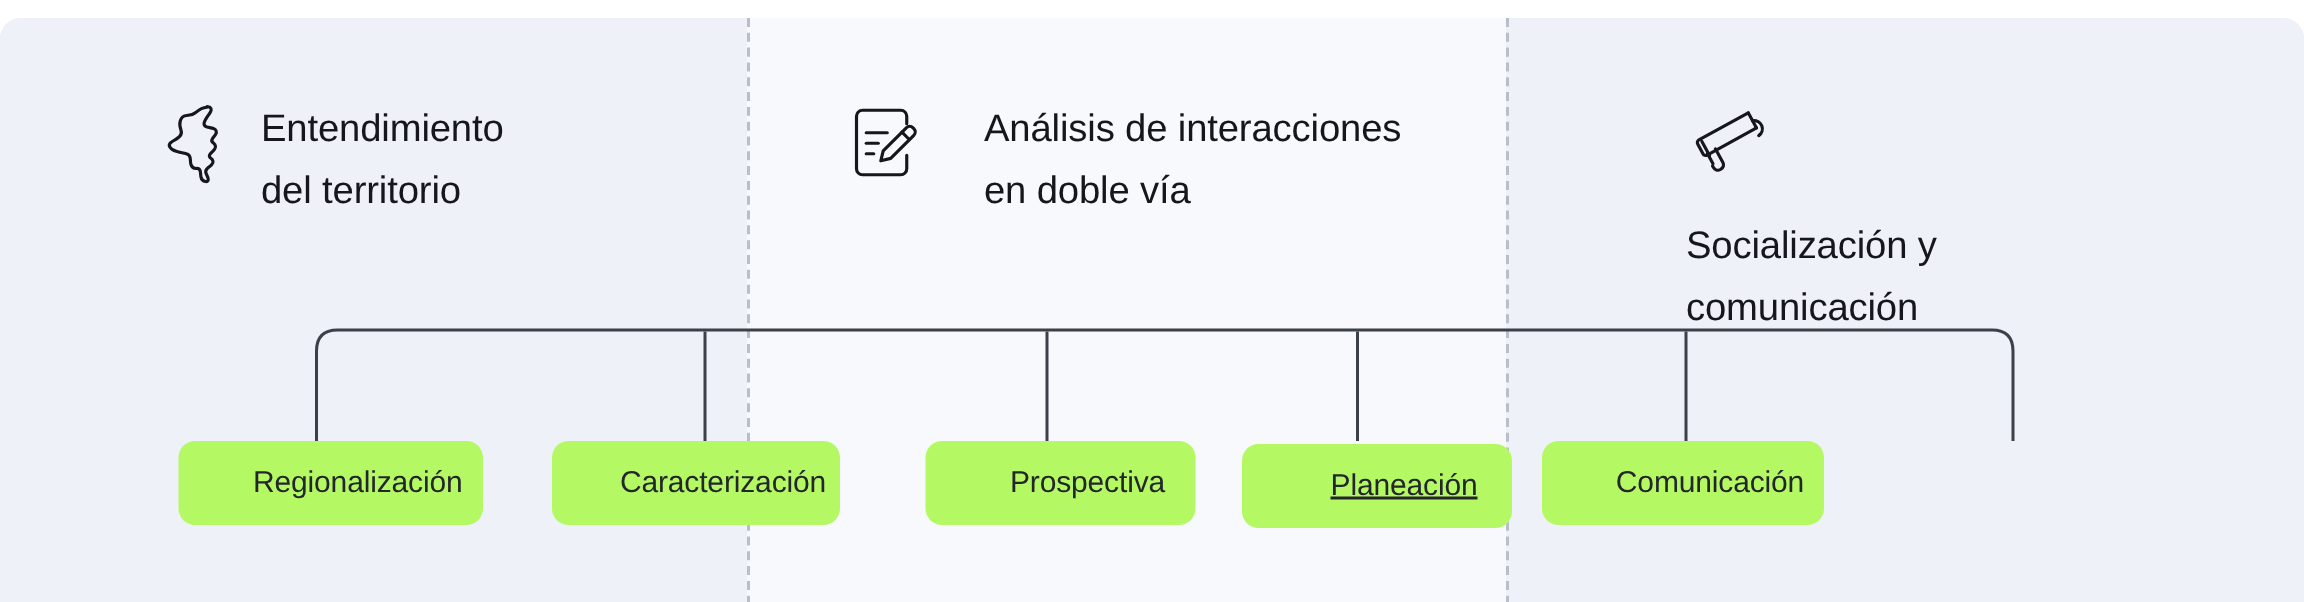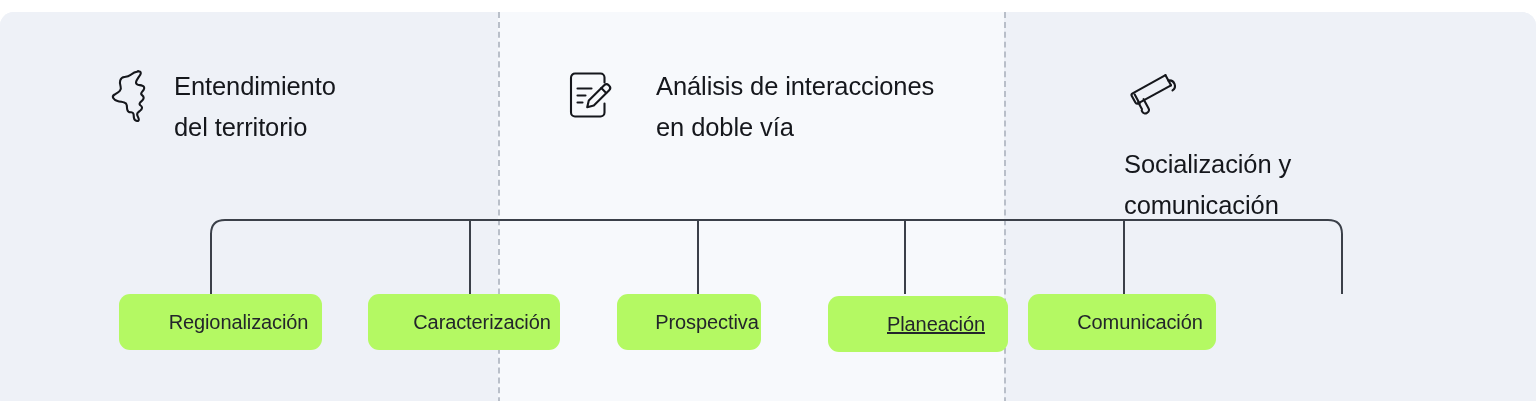--- a/index.html
+++ b/index.html
@@ -159,21 +159,21 @@
       <path d="M1124 209 L1124 282"></path>
     </g>
   </svg>
 
   <div class="node" style="left:119px; top:282px; width:203px;">
     <span>Regionalización</span>
   </div>
   <div class="node" style="left:368px; top:282px; width:192px;">
     <span>Caracterización</span>
   </div>
-  <div class="node" style="left:617px; top:282px; width:144px;">
+  <div class="node" style="left:617px; top:282px; width:180px;">
     <span>Prospectiva</span>
   </div>
   <div class="node" style="left:828px; top:284px; width:180px;text-decoration:underline;">
     <span>Planeación</span>
   </div>
   <div class="node" style="left:1028px; top:282px; width:188px;">
     <span>Comunicación</span>
   </div>
 
 </div>

